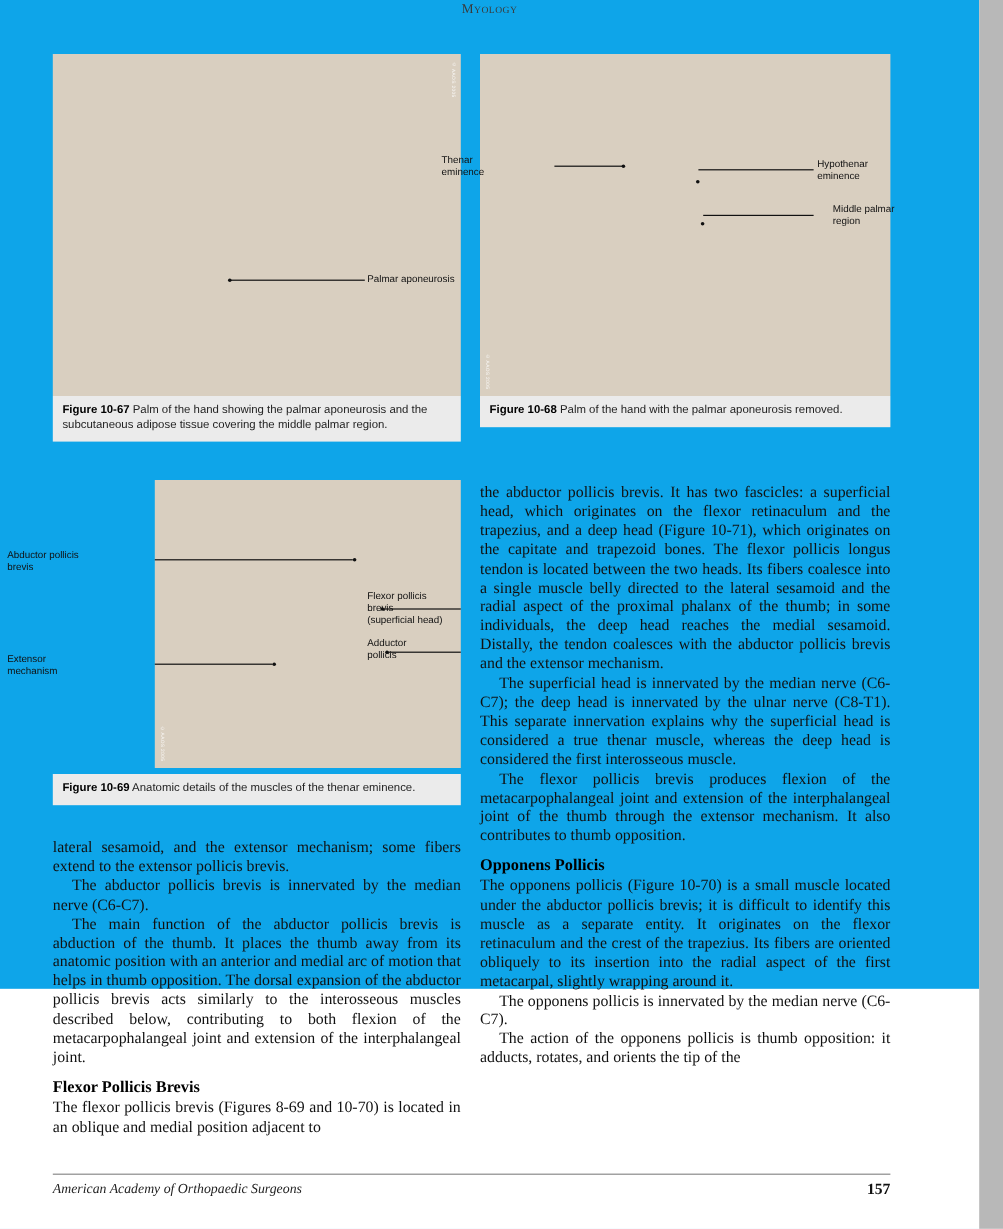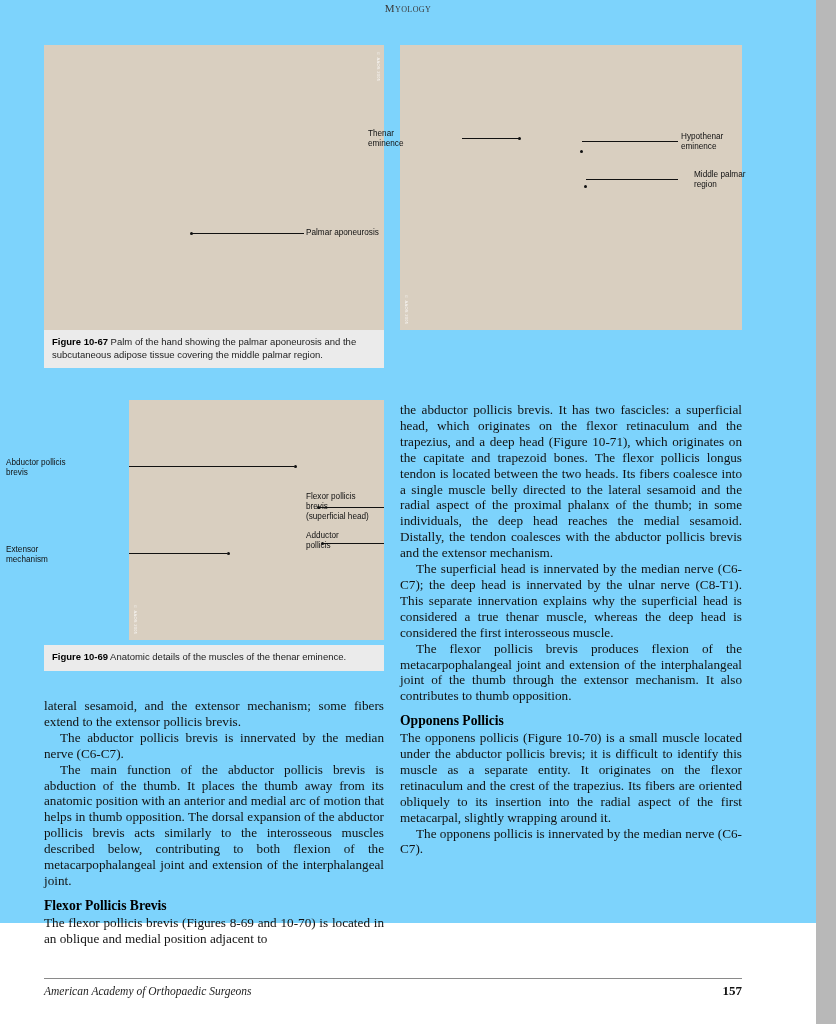--- a/index.html
+++ b/index.html
@@ -12,22 +12,22 @@
     height: 1024px;
     position: relative;
     font-family: "Liberation Serif", serif;
     color: #1a1a1a;
     overflow: hidden;
   }
   .page {
     position: absolute;
     left: 0; top: 0;
     width: 816px;
-    height: 923px;
-    background: #7dd3fc;
+    height: 824px;
+    background: #0ea5e9;
     box-sizing: border-box;
   }
   .right-gutter {
     position: absolute;
     right: 0; top: 0;
     width: 20px; height: 1024px;
     background: #b8b8b8;
   }
   .running-head {
     position: absolute;
@@ -213,20 +213,24 @@
       <div class="leader" style="left:182px; top:96px; width:96px;"></div>
       <div class="dot" style="left:184px; top:140px;"></div>
       <div class="leader" style="left:186px; top:134px; width:92px;"></div>
     </div>
     <div class="lbl r" style="left:-32px; top:84px; width:78px;">Thenar
 eminence</div>
     <div class="lbl" style="left:281px; top:87px; width:80px;">Hypothenar
 eminence</div>
     <div class="lbl" style="left:294px; top:125px; width:82px;">Middle palmar
 region</div>
+    <div class="cap">
+      <b class="num">Figure 10-68</b>
+      <span>Palm of the hand with the palmar aponeurosis removed.</span>
+    </div>
   </div>
 
   <div class="fig" id="fig69">
     <div class="photo ph69">
       <div class="copyright-strip" style="left:4px; bottom:6px;">© AAOS 2005</div>
       <div class="dot" style="left:165px; top:65px;"></div>
       <div class="leader" style="left:-56px; top:66px; width:221px;"></div>
       <div class="dot" style="left:98px; top:152px;"></div>
       <div class="leader" style="left:-56px; top:153px; width:154px;"></div>
       <div class="dot" style="left:188px; top:106px;"></div>
@@ -257,20 +261,21 @@
     <p class="noind">The flexor pollicis brevis (Figures 8-69 and 10-70) is located in an oblique and medial position adjacent to</p>
   </div>
 
   <div class="col" id="colR">
     <p class="noind">the abductor pollicis brevis. It has two fascicles: a superficial head, which originates on the flexor retinaculum and the trapezius, and a deep head (Figure 10-71), which originates on the capitate and trapezoid bones. The flexor pollicis longus tendon is located between the two heads. Its fibers coalesce into a single muscle belly directed to the lateral sesamoid and the radial aspect of the proximal phalanx of the thumb; in some individuals, the deep head reaches the medial sesamoid. Distally, the tendon coalesces with the abductor pollicis brevis and the extensor mechanism.</p>
     <p>The superficial head is innervated by the median nerve (C6-C7); the deep head is innervated by the ulnar nerve (C8-T1). This separate innervation explains why the superficial head is considered a true thenar muscle, whereas the deep head is considered the first interosseous muscle.</p>
     <p>The flexor pollicis brevis produces flexion of the metacarpophalangeal joint and extension of the interphalangeal joint of the thumb through the extensor mechanism. It also contributes to thumb opposition.</p>
     <h3 class="sub">Opponens Pollicis</h3>
     <p class="noind">The opponens pollicis (Figure 10-70) is a small muscle located under the abductor pollicis brevis; it is difficult to identify this muscle as a separate entity. It originates on the flexor retinaculum and the crest of the trapezius. Its fibers are oriented obliquely to its insertion into the radial aspect of the first metacarpal, slightly wrapping around it.</p>
     <p>The opponens pollicis is innervated by the median nerve (C6-C7).</p>
+    <p>The action of the opponens pollicis  is thumb opposition: it adducts, rotates, and orients the tip of the</p>
   </div>
 
   <div class="rule"></div>
   <div class="footer-left">American Academy of Orthopaedic Surgeons</div>
   <div class="footer-right">157</div>
 
 </div>
 
 <div class="right-gutter"></div>
 

